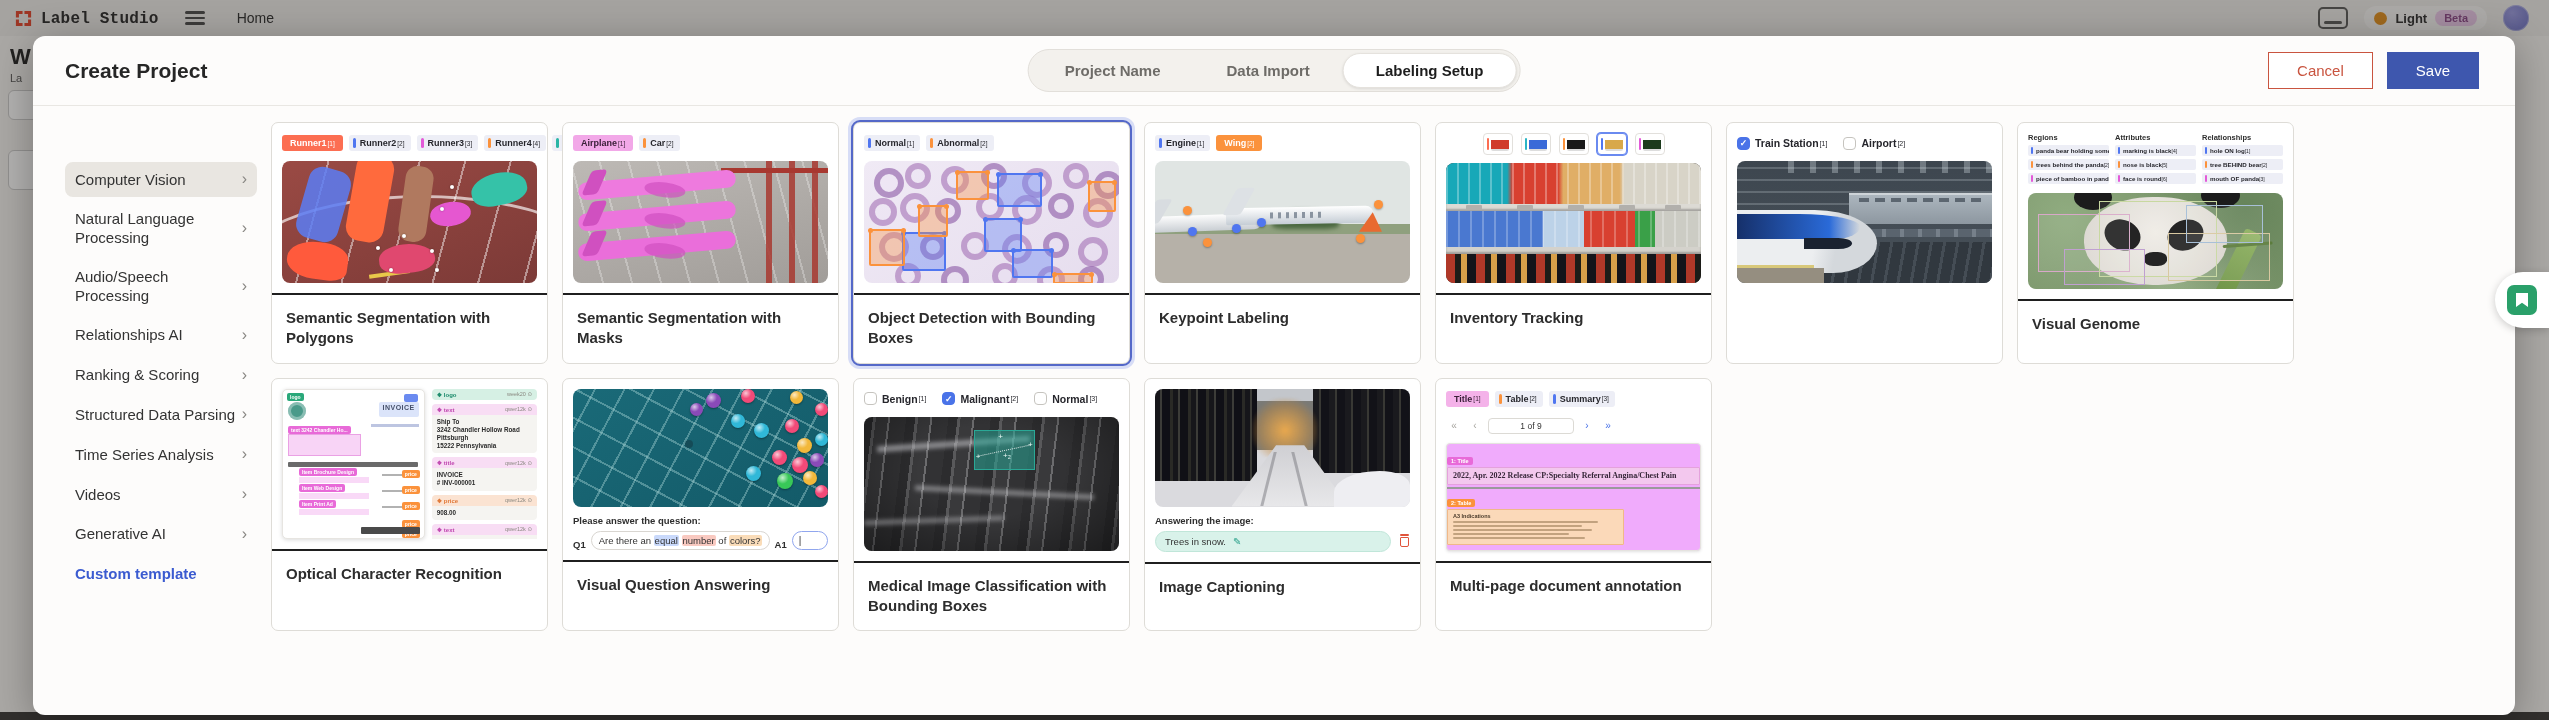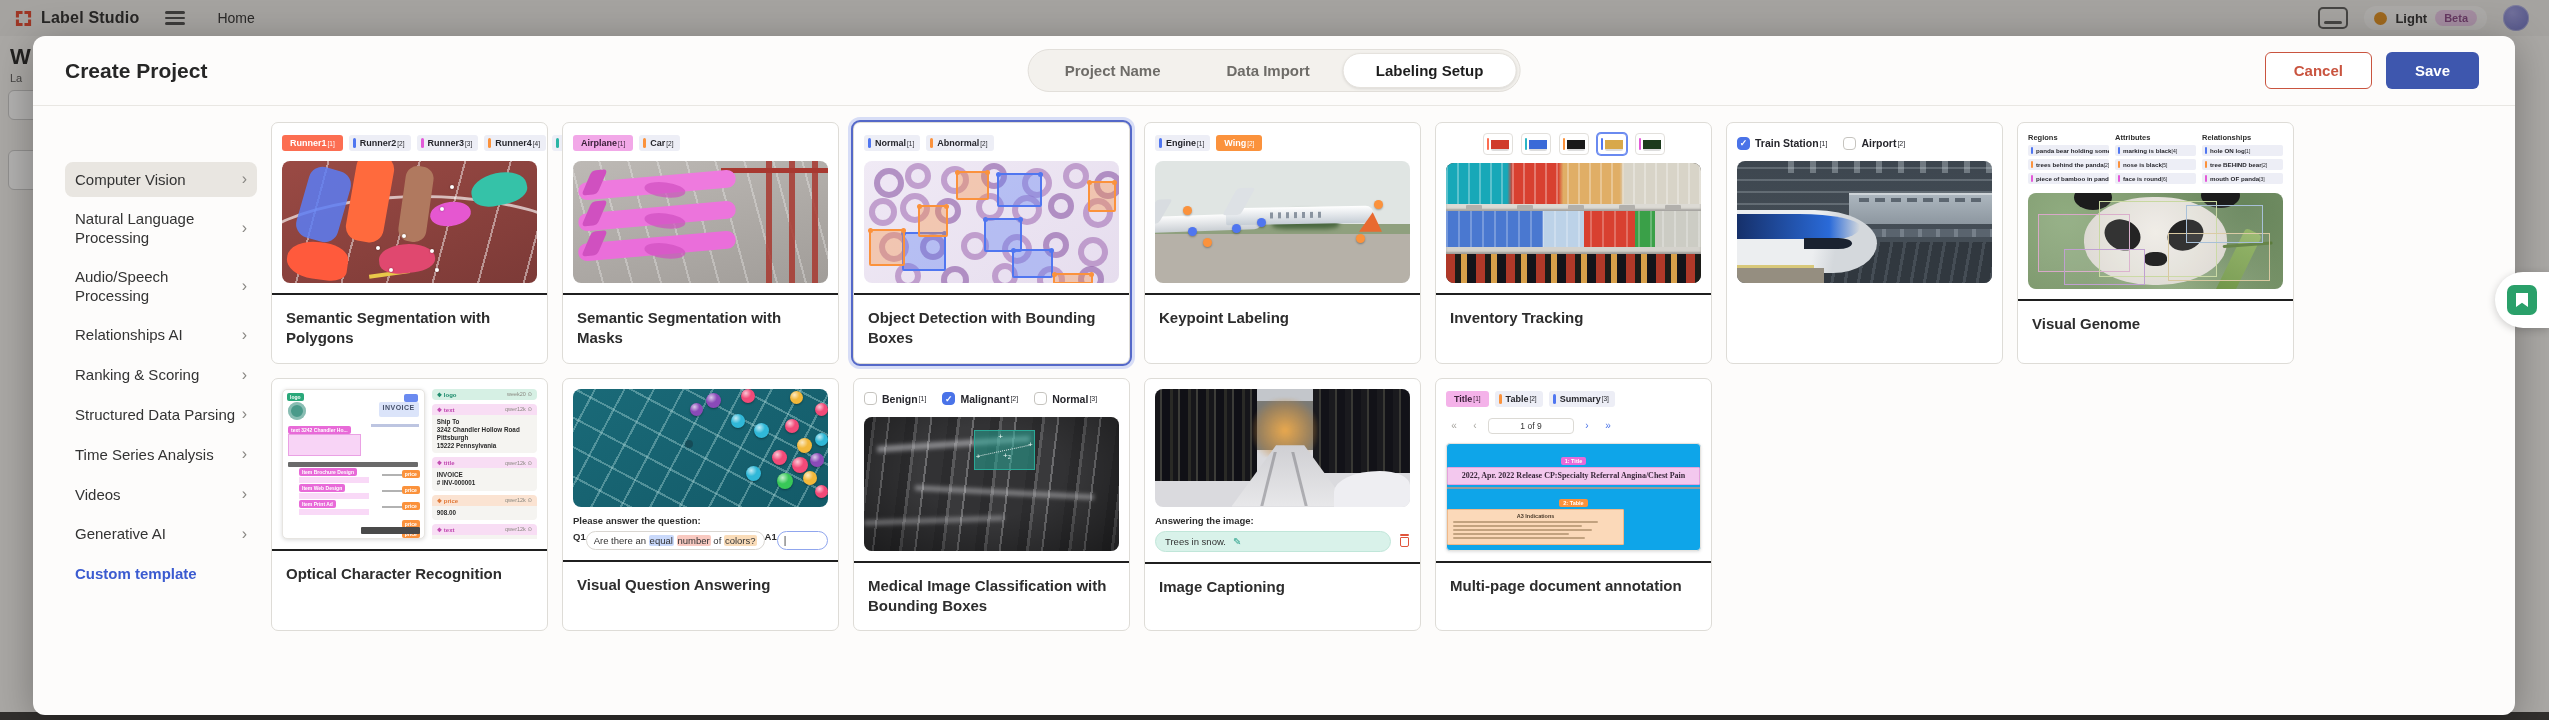--- a/index.html
+++ b/index.html
@@ -1,21 +1,21 @@
 <!DOCTYPE html>
 <html><head>
 <meta charset="utf-8">
 <style>
   * { box-sizing: border-box; margin: 0; padding: 0; }
   html,body { width:2549px; height:720px; overflow:hidden; }
   body { font-family:"Liberation Sans",sans-serif; background:#f3f1ee; position:relative; }
 
   
   .topbar { position:absolute; top:0; left:0; right:0; height:36px; background:#eceae7; display:flex; align-items:center; padding:0 14px; gap:10px; }
-  .logo-wrap { display:flex; align-items:flex-start; gap:8px; }
+  .logo-wrap { display:flex; align-items:flex-end; gap:8px;font-family:Liberation Mono, monospace; }
   .logo-text { font-size:16px; font-weight:700; color:#2a2a2a; letter-spacing:.2px; }
   .hamburger { width:20px; display:flex; flex-direction:column; gap:3px; margin-left:16px; cursor:pointer; }
   .hamburger span { height:2.5px; background:#4a4a4a; border-radius:2px; }
   .home-label { font-size:14px; color:#2e2e2e; margin-left:22px; }
   .topbar-right { margin-left:auto; display:flex; align-items:center; gap:16px; padding-right:6px; }
   .win-icon { width:30px; height:22px; border:2px solid #5a5a58; border-radius:5px; position:relative; }
   .win-icon::after { content:""; position:absolute; left:4px; right:4px; bottom:3px; height:3px; background:#5a5a58; border-radius:2px; }
   .theme-pill { display:flex; align-items:center; gap:8px; background:rgba(255,255,255,.45); border-radius:16px; padding:4px 10px; }
   .theme-dot { width:13px; height:13px; border-radius:50%; background:#e09020; }
   .theme-label { font-size:13px; font-weight:700; color:#2e2e2e; }
@@ -31,21 +31,21 @@
   .dim-overlay { position:absolute; inset:0; background:rgba(35,32,30,.35); z-index:5; }
 
   
   .modal { position:absolute; left:33px; top:36px; width:2482px; height:679px; background:#fdfcfb; border-radius:12px; z-index:10; box-shadow:0 8px 40px rgba(0,0,0,.3); display:flex; flex-direction:column; }
   .modal-header { height:70px; flex:none; display:flex; align-items:center; padding:0 36px 0 32px; border-bottom:1px solid #e9e7e3; position:relative; }
   .modal-title { font-size:21px; font-weight:700; color:#262626; }
   .tabs { position:absolute; left:50%; transform:translateX(-50%); display:flex; background:#f3f1ed; border:1px solid #e2dfda; border-radius:22px; padding:3px; }
   .tab { padding:8px 32px; font-size:15px; font-weight:700; color:#6e6c68; border-radius:18px; border:1px solid transparent; cursor:pointer; white-space:nowrap; }
   .tab.active { background:#fff; color:#1d1d1d; border-color:#e5e2dd; box-shadow:0 1px 3px rgba(0,0,0,.1); }
   .header-buttons { margin-left:auto; display:flex; gap:14px; }
-  .btn { font-size:15px; font-weight:700; border-radius:6px; padding:9px 28px; cursor:pointer; border:1px solid transparent; }
+  .btn { font-size:15px; font-weight:400; border-radius:0; padding:9px 28px; cursor:pointer; border:1px solid transparent; }
   .btn-cancel { background:#fff; border-color:#c9543f; color:#c9543f; }
   .btn-save { background:#3e57ae; color:#fff; }
 
   .modal-body { flex:1; display:flex; padding:16px 20px 0 32px; gap:14px; overflow:hidden; }
 
   
   .sidebar { width:192px; flex:none; }
   .side-item { display:flex; align-items:center; justify-content:space-between; gap:6px; padding:7px 10px; border-radius:8px; font-size:15px; color:#333; line-height:1.3; margin-bottom:5px; cursor:pointer; }
   .side-item.selected { background:#e9e6e1;margin-top:40px; }
   .side-item.link .side-label { color:#3b5bd0; font-weight:700; }
@@ -83,39 +83,39 @@
   
   .vg-cols { display:flex; gap:6px; margin-bottom:6px; }
   .vg-col { flex:1; min-width:0; }
   .vg-h { font-size:7.5px; font-weight:700; color:#2e2e2e; margin-bottom:3px; }
   .vg-chip { display:flex; align-items:center; font-size:6.2px; font-weight:700; color:#26262c; background:#edeef6; border-radius:2px; padding:2px 3px; margin-bottom:3px; white-space:nowrap; overflow:hidden; }
   .vg-chip .bar { width:2px; height:7px; border-radius:1px; margin-right:3px; flex:none; }
   .vg-chip sup { font-size:5px; font-weight:400; }
 
   
   .mini-prompt { font-size:9.5px; font-weight:700; color:#2e2e2e; margin:8px 0 5px; }
-  .vqa-row { display:flex; align-items:flex-start; font-size:9.5px; font-weight:700; color:#2e2e2e; }
+  .vqa-row { display:flex; align-items:flex-end; gap:5px; font-size:9.5px; font-weight:700; color:#2e2e2e; }
   .q-pill { border:1px solid #d9d6d1; border-radius:11px; padding:3px 7px; font-weight:400; font-size:9.5px; background:#fff; white-space:nowrap; color:#333; }
   .q-pill span.hl { border-radius:2px; padding:0 1px; }
   .a-input { border:1px solid #90a6ee; border-radius:11px; width:76px; height:19px; display:flex; align-items:center; padding-left:6px; font-size:10px; font-weight:400; color:#333; background:#fff; }
 
   
   .cap-row { display:flex; gap:8px; align-items:center; }
   .cap-input { flex:1; background:#d9f2ea; border:1px solid #c0e6d9; border-radius:12px; padding:4px 9px; font-size:9.5px; color:#333; display:flex; gap:7px; align-items:center; }
   .pencil { color:#2aa08a; font-size:10px; }
   .trash { width:11px; position:relative; height:14px; flex:none; }
   .trash .lid { position:absolute; top:0; left:1px; width:9px; height:2px; background:#e0543c; border-radius:1px; }
   .trash .bin { position:absolute; top:3px; left:1px; width:9px; height:10px; border:1.5px solid #e0543c; border-radius:1px 1px 2px 2px; }
 
   
   .pager { display:flex; gap:5px; align-items:center; margin-bottom:8px; height:18px; }
   .pg-btn { width:16px; height:16px; border-radius:3px; display:inline-flex; align-items:center; justify-content:center; font-size:10px; color:#a8a6a0; }
   .pg-btn.on { color:#4a73e8; }
   .pg-box { border:1px solid #dcdad5; border-radius:4px; padding:2px 0; width:86px; text-align:center; font-size:8.5px; color:#333; background:#fff; }
-  .docpg { height:108px; border:1px solid #e5e3df; border-radius:4px; background:#0ea5e9; padding:5px 0; overflow:hidden; box-shadow:0 1px 3px rgba(0,0,0,.12);text-align:center; }
+  .docpg { height:108px; border:1px solid #e5e3df; border-radius:4px; background:#f0abfc; padding:5px 0; overflow:hidden; box-shadow:0 1px 3px rgba(0,0,0,.12); }
   .doc-tag { display:inline-block; font-size:5.5px; font-weight:700; color:#fff; padding:1px 4px; border-radius:2px; margin-bottom:1px; }
   .doc-block { border-radius:1px; padding:3px 5px; margin-bottom:2px; }
   .blur-line { height:2px; background:rgba(30,30,60,.35); border-radius:1px; margin-bottom:2px; }
 
   
   .ocr { height:150px; display:flex; gap:7px; }
   .ocr-doc { width:56%; background:#fff; border:1px solid #e7e5e1; border-radius:5px; position:relative; box-shadow:0 1px 4px rgba(0,0,0,.15); overflow:hidden; }
   .ocr-panel { flex:1; display:flex; flex-direction:column; gap:4px; overflow:hidden; }
   .op-card { border-radius:4px; overflow:hidden; flex:none; }
   .op-head { display:flex; justify-content:space-between; align-items:center; padding:2px 5px; font-size:6px; font-weight:700; }

